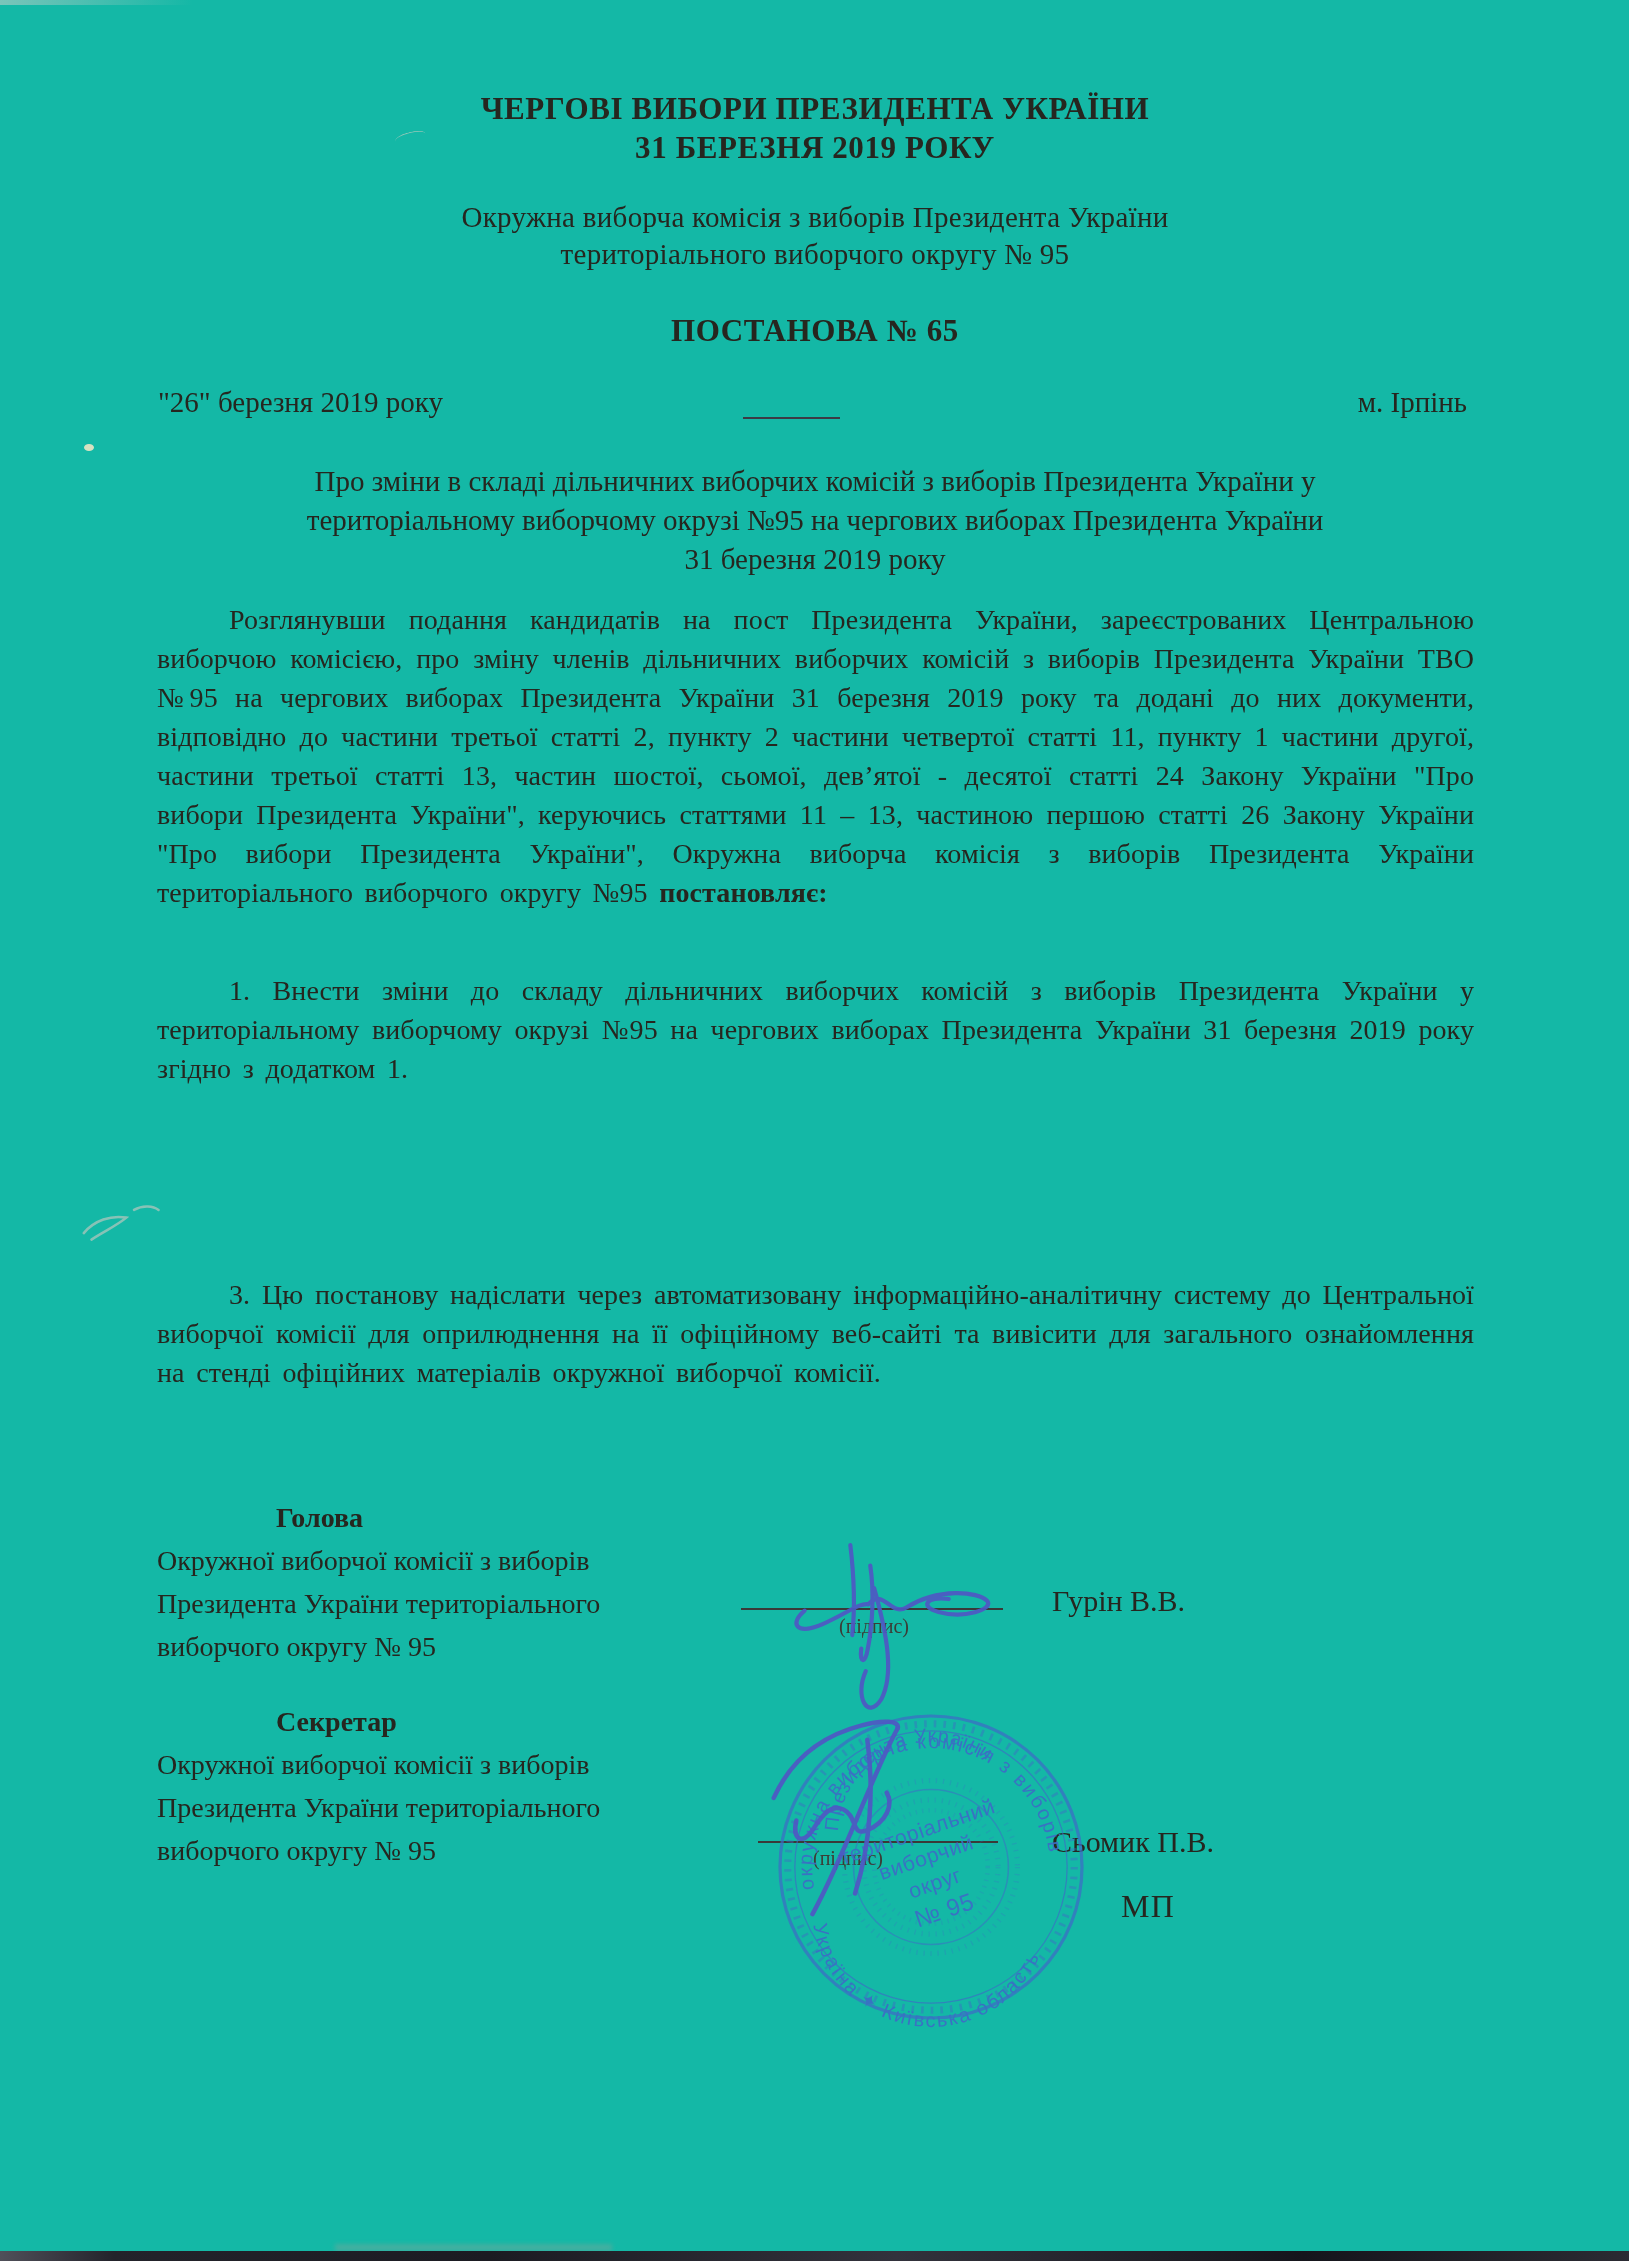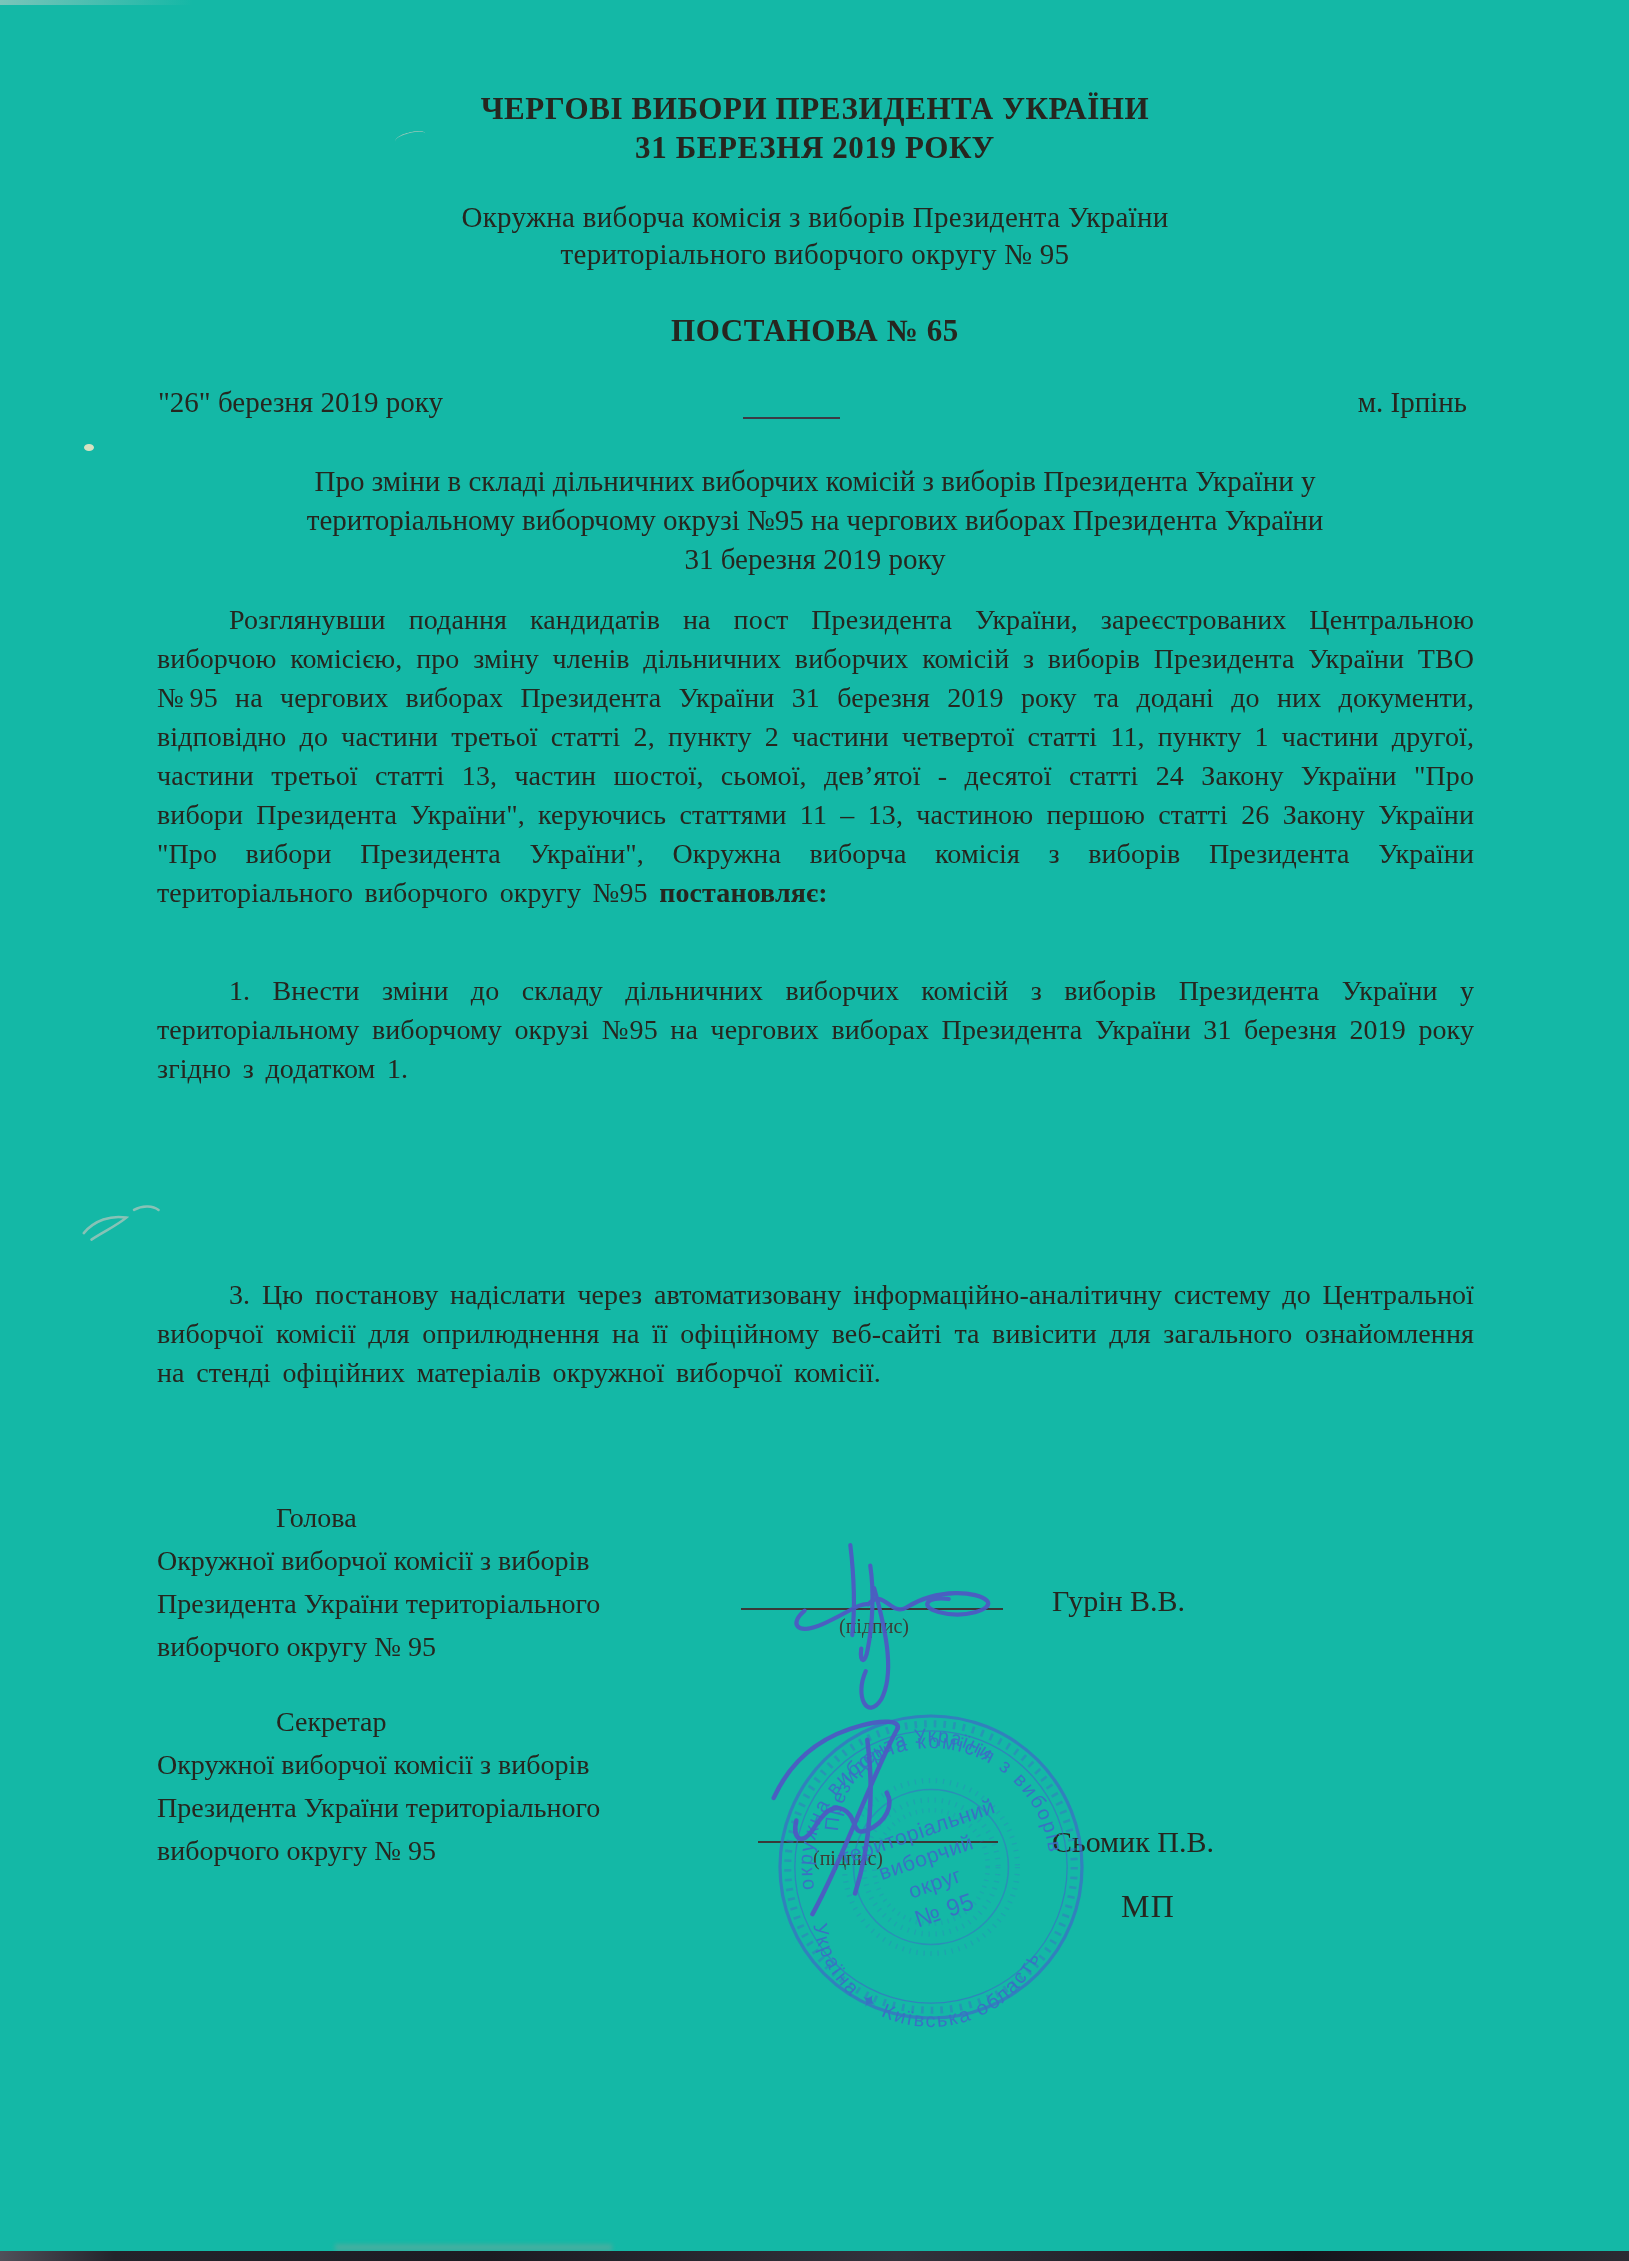--- a/index.html
+++ b/index.html
@@ -36,21 +36,21 @@
     word-spacing:4.5px;letter-spacing:0.1px;margin:0;
   }
   .para .indent, .para{text-indent:72px;}
   .p-preamble{top:600px;}
   .p-item1{top:971px;}
   .p-item2{top:1127px;}
   .p-item3{top:1275px;}
 
   
   .sig-role-block{left:157px;width:645px;font-size:28px;line-height:43px;}
-  .sig-role-block .first{padding-left:119px;}
+  .sig-role-block .first{padding-left:119px;font-weight:bold;}
   .blk-head{top:1496px;}
   .blk-secretary{top:1700px;}
 
   .sig-line{height:0;border-top:2.6px solid #3a3a38;}
   .sig-line-head{top:1608px;left:741px;width:262px;}
   .sig-line-secretary{top:1841px;left:758px;width:240px;}
 
   .sig-caption{font-size:20px;color:#3c3c36;text-align:center;width:142px;}
   .cap-head{top:1615px;left:803px;}
   .cap-secretary{top:1847px;left:777px;}

